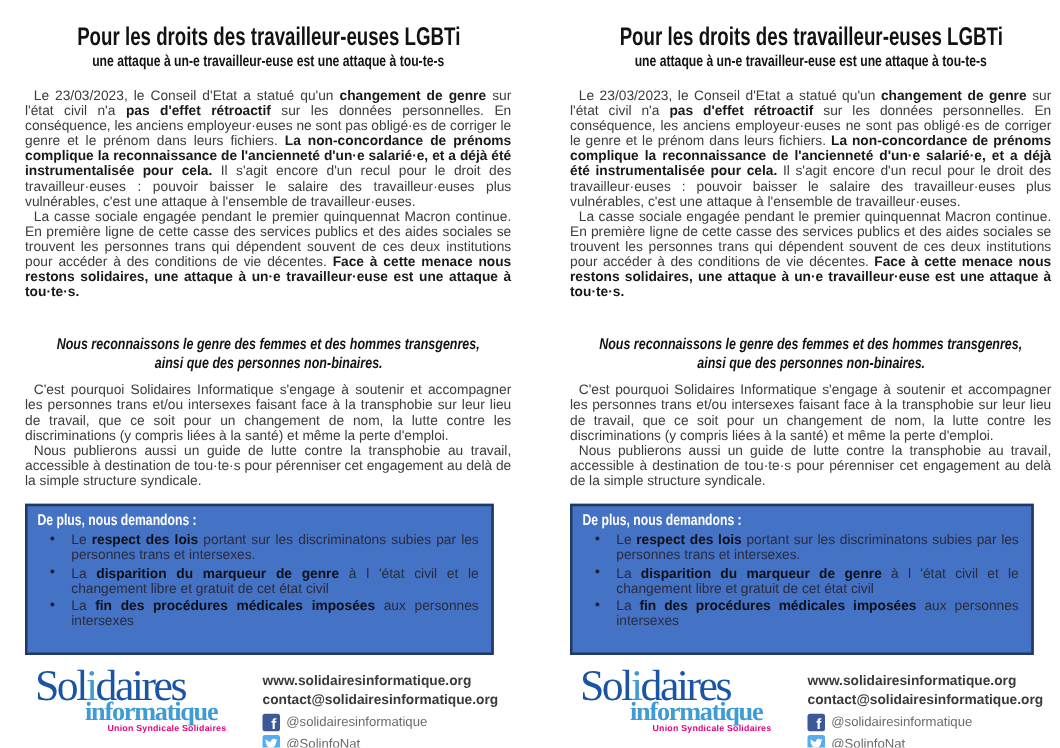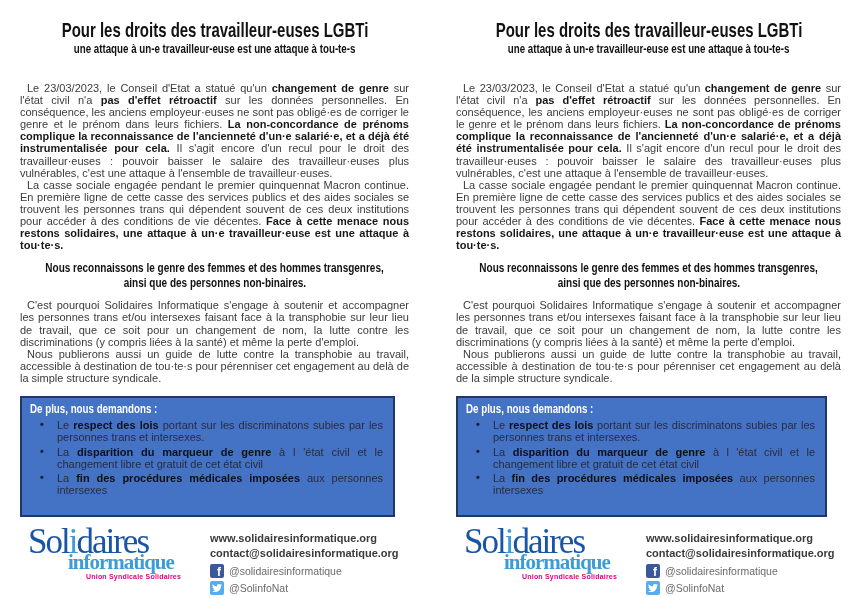--- a/index.html
+++ b/index.html
@@ -12,25 +12,25 @@
   .squeezewrap{display:flex;justify-content:center;white-space:nowrap;}
   .sq{display:inline-block;white-space:nowrap;font-weight:bold;color:#121212;}
   .sq-title{font-size:20.5px;transform:scaleX(0.73);line-height:23px;}
   .sq-sub{font-size:12.5px;transform:scaleX(0.78);line-height:16px;}
   .sq-head{font-size:12.5px;transform:scaleX(0.80);line-height:15px;}
   .sq-box{font-size:12.5px;transform:scaleX(0.78);transform-origin:left center;color:#ffffff;line-height:15px;}
 
   h1,h2{margin:0;}
   .title-block{margin-top:3px;}
   .bodytext{margin-top:0;}
-  .bodytext-first{margin-top:25px;}
+  .bodytext-first{margin-top:14px;}
   .bodytext p{margin:0;font-size:11px;line-height:12.1px;text-align:justify;color:#3b3b3b;text-indent:7px;}
   .bodytext .b{font-weight:bold;color:#181818;}
 
-  .midheading{margin:10px 0 8px 0;}
+  .midheading{margin:28px 0 8px 0;font-style:italic;}
 
   .demands{margin-top:12px;margin-right:14px;border:2px solid var(--box_border,#1F3864);
            background:var(--box_fill,#4472C4);padding:4px 10px 8px 8px;}
   .demands-header-row{display:flex;justify-content:flex-start;white-space:nowrap;}
   .demands ul{margin:2px 0 10px 0;padding:0 0 0 10px;list-style:none;}
   .demands li{position:relative;padding-left:17px;font-size:11px;line-height:12.3px;
               text-align:justify;color:#2b2b3e;margin-bottom:2px;}
   .demands li::before{content:"\2022";position:absolute;left:0;top:-1px;color:#1c1c30;font-weight:bold;}
   .demands .b{font-weight:bold;color:#101018;}
 

